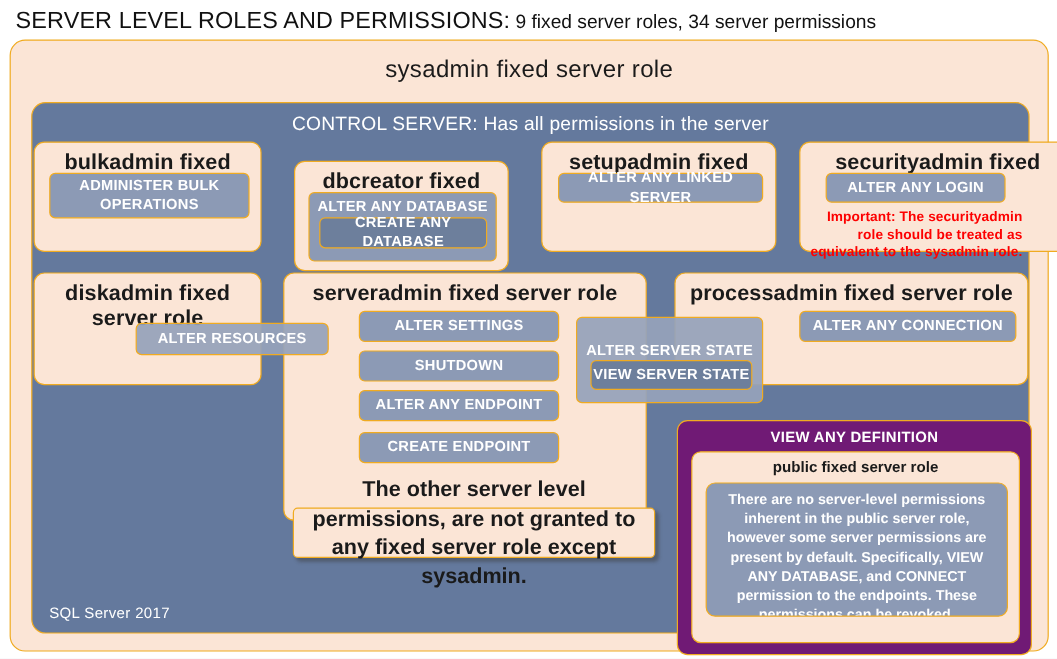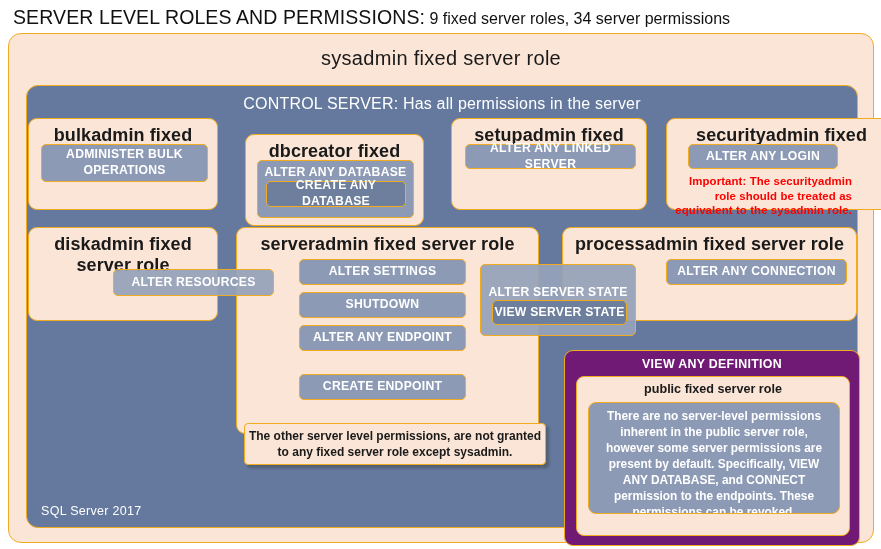--- a/index.html
+++ b/index.html
@@ -67,21 +67,21 @@
 
   
   .note-red{
     position:absolute;text-align:center;color:#fd0000;font-weight:bold;
     font-size:11.4px;line-height:1.28;letter-spacing:.1px;
   }
   .note-box{
     position:absolute;background:#fbe5d6;border:1.4px solid #f0ab21;
     border-radius:4px;box-sizing:border-box;
     display:flex;align-items:center;justify-content:center;text-align:center;
-    color:#1a1a1a;font-weight:bold;font-size:12px;line-height:1.35;
+    color:#1a1a1a;font-weight:bold;font-size:18px;line-height:1.35;
     box-shadow:3px 3px 3px rgba(60,60,60,.45);
   }
 
   
   .vad-box{
     position:absolute;left:563px;top:349px;width:296px;height:196px;
     background:#701a75;border:1.4px solid #f0ab21;border-radius:9px;
     box-sizing:border-box;
   }
   .vad-title{
@@ -163,21 +163,21 @@
       <div class="role-title">serveradmin fixed server role</div>
       <div class="perm" style="left:62px;top:31px;width:167px;height:26px;">
         <span>ALTER SETTINGS</span>
       </div>
       <div class="perm" style="left:62px;top:64px;width:167px;height:26px;">
         <span>SHUTDOWN</span>
       </div>
       <div class="perm" style="left:62px;top:97px;width:167px;height:26px;">
         <span>ALTER ANY ENDPOINT</span>
       </div>
-      <div class="perm" style="left:62px;top:146px;width:167px;height:26px;">
+      <div class="perm" style="left:62px;top:132px;width:167px;height:26px;">
         <span>CREATE  ENDPOINT</span>
       </div>
     </div>
 
     <div class="role" style="left:553px;top:193px;width:295px;height:94px;">
       <div class="role-title">processadmin fixed server role</div>
       <div class="perm" style="left:103px;top:31px;width:181px;height:26px;">
         <span>ALTER ANY CONNECTION</span>
       </div>
     </div>

